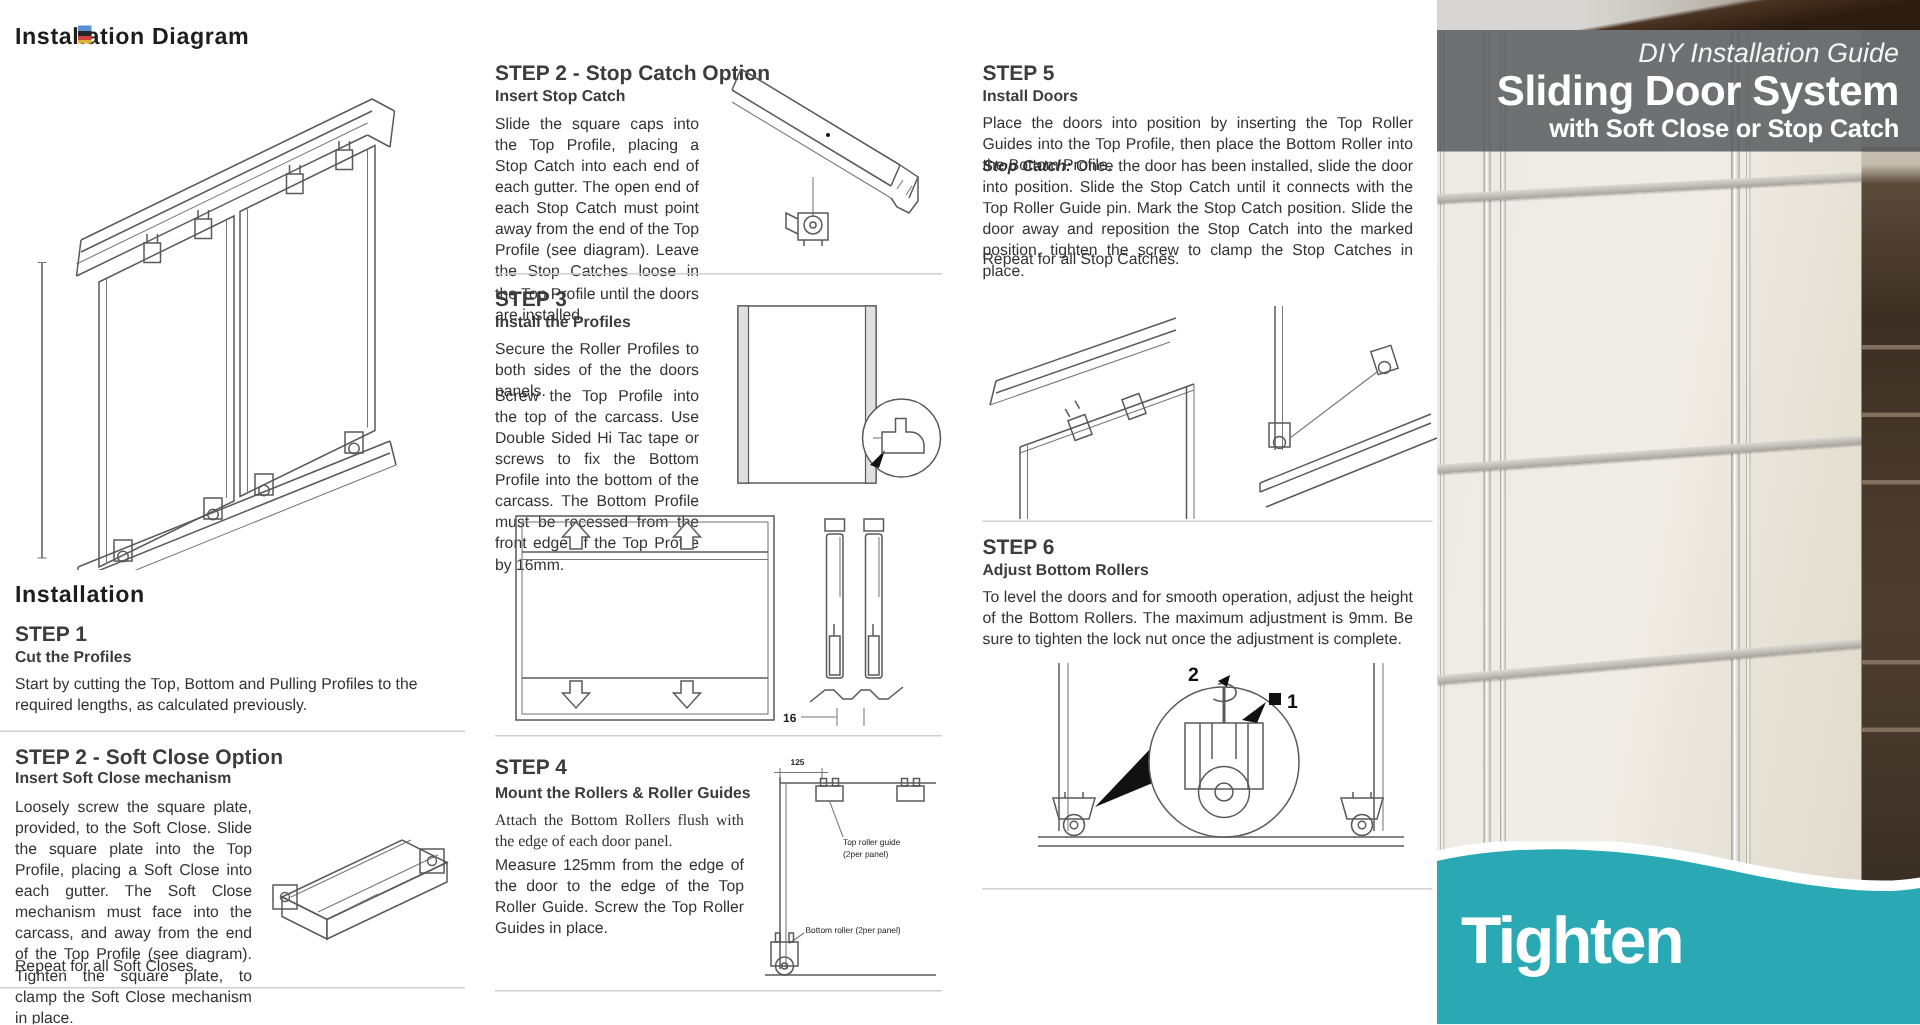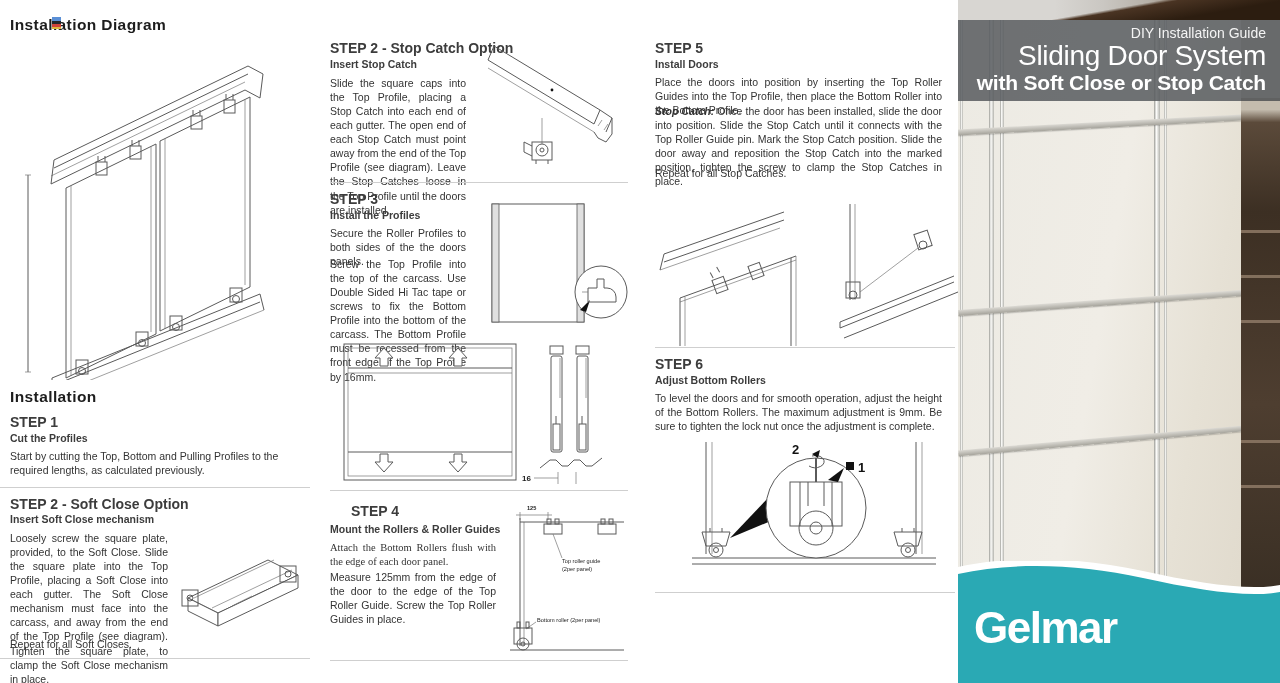--- a/index.html
+++ b/index.html
@@ -36,23 +36,23 @@
            background:linear-gradient(170deg,transparent 35%,#4a3423 40%,#2c1d10 70%); }
   .vframe { position:absolute; top:20px; bottom:40px; background:linear-gradient(to right,#9a9a94,#fdfdfb 40%,#b3b3ad); }
   .hbar { position:absolute; height:6px; background:linear-gradient(#dcdad4,#a5a39b); box-shadow:0 1px 1px rgba(0,0,0,.18); }
   .interior { position:absolute; left:283px; top:20px; width:39px; height:640px;
            background:linear-gradient(#c4bcae 0 14%,#5b4a3a 16%,#3c2f23 30%,#4e3e30 60%,#332a20 100%); }
   .shelf { position:absolute; left:0; width:39px; height:3px; background:#8a7663; opacity:.9; }
   .floor { position:absolute; left:0; bottom:0; width:322px; height:48px; background:linear-gradient(#b4a891,#cfc3ac); }
 
   .band { position:absolute; left:0; top:20px; width:322px; height:81px;
           background:rgba(88,92,96,.86); color:#fff; text-align:right; padding:5px 14px 0 10px; }
-  .band-kicker { font-size:14px; font-weight:400; color:#f4f4f4; }
-  .band-title { font-size:28px; font-weight:400; line-height:1.08; letter-spacing:-.3px; }
-  .band-sub { font-size:21px; font-weight:700; letter-spacing:-.2px; }
+  .band-kicker { font-size:18px; font-weight:400; color:#f4f4f4;font-style:italic; }
+  .band-title { font-size:28px; font-weight:700; line-height:1.08; letter-spacing:-.3px; }
+  .band-sub { font-size:17px; font-weight:700; letter-spacing:-.2px; }
 
   .teal-foot { position:absolute; left:0; bottom:0; width:322px; height:122px; }
   .brand { position:absolute; left:16px; bottom:30px; font-size:44px; font-weight:700;
            color:#fff; letter-spacing:-1.5px; }
 
   .glitch { position:absolute; left:52px; top:17px; width:9px; height:12px;
             background:linear-gradient(#5a8fd6 0 32%, #23272c 32% 58%, #d0433a 58% 80%, #e0b43c 80%); }
 </style>
 </head>
 <body>
@@ -216,21 +216,21 @@
       <path d="M204,130 l10,-8 h6 l6,6 h6 l6,-6 h6 l6,6 h6 l10,-8"></path>
     </g>
     <text class="dtext" x="186" y="143" font-weight="bold">16</text>
     <line class="dthin" x1="198" y1="140" x2="222" y2="140"></line>
     <line class="dthin" x1="222" y1="134" x2="222" y2="146"></line>
     <line class="dthin" x1="240" y1="134" x2="240" y2="146"></line>
   </svg>
 
   <div class="sep" style="left:330px; top:490px; width:298px;"></div>
 
-  <div class="abs step-label" style="left:330px; top:503px;margin-left:21px;">STEP 4</div>
+  <div class="abs step-label" style="left:330px; top:503px;">STEP 4</div>
   <div class="abs sec-title" style="left:330px; top:523px;">Mount the Rollers &amp; Roller Guides</div>
   <div class="abs body-txt just" style="left:330px; top:541px; width:166px;font-family:Liberation Serif, serif;">Attach the Bottom Rollers flush with the edge of each door panel.</div>
   <div class="abs body-txt just" style="left:330px; top:570px; width:166px;">Measure 125mm from the edge of the door to the edge of the Top Roller Guide. Screw the Top Roller Guides in place.</div>
 
   <svg class="abs" style="left:506px; top:498px;" width="122" height="162" viewBox="0 0 122 162">
     <line class="dline" x1="14" y1="20" x2="14" y2="148"></line>
     <line class="dthin" x1="18" y1="24" x2="18" y2="148"></line>
     <line class="dline" x1="14" y1="24" x2="118" y2="24"></line>
     <line class="dthin" x1="14" y1="14" x2="14" y2="22"></line>
     <line class="dthin" x1="42" y1="14" x2="42" y2="22"></line>
@@ -378,16 +378,16 @@
     <div class="band">
       <div class="band-kicker">DIY Installation Guide</div>
       <div class="band-title">Sliding Door System</div>
       <div class="band-sub">with Soft Close or Stop Catch</div>
     </div>
 
     <svg class="teal-foot" width="322" height="122" viewBox="0 0 322 122">
       <path d="M0,6 C55,-6 120,-4 185,10 C240,22 290,30 322,24 L322,122 L0,122 Z" fill="#ffffff"></path>
       <path d="M0,13 C55,1 120,3 185,17 C240,29 290,37 322,31 L322,122 L0,122 Z" fill="#2aa9b4"></path>
     </svg>
-    <div class="brand">Gelmar</div>
+    <div class="brand">Tighten</div>
   </div>
 
 </div>
 
 </body></html>

